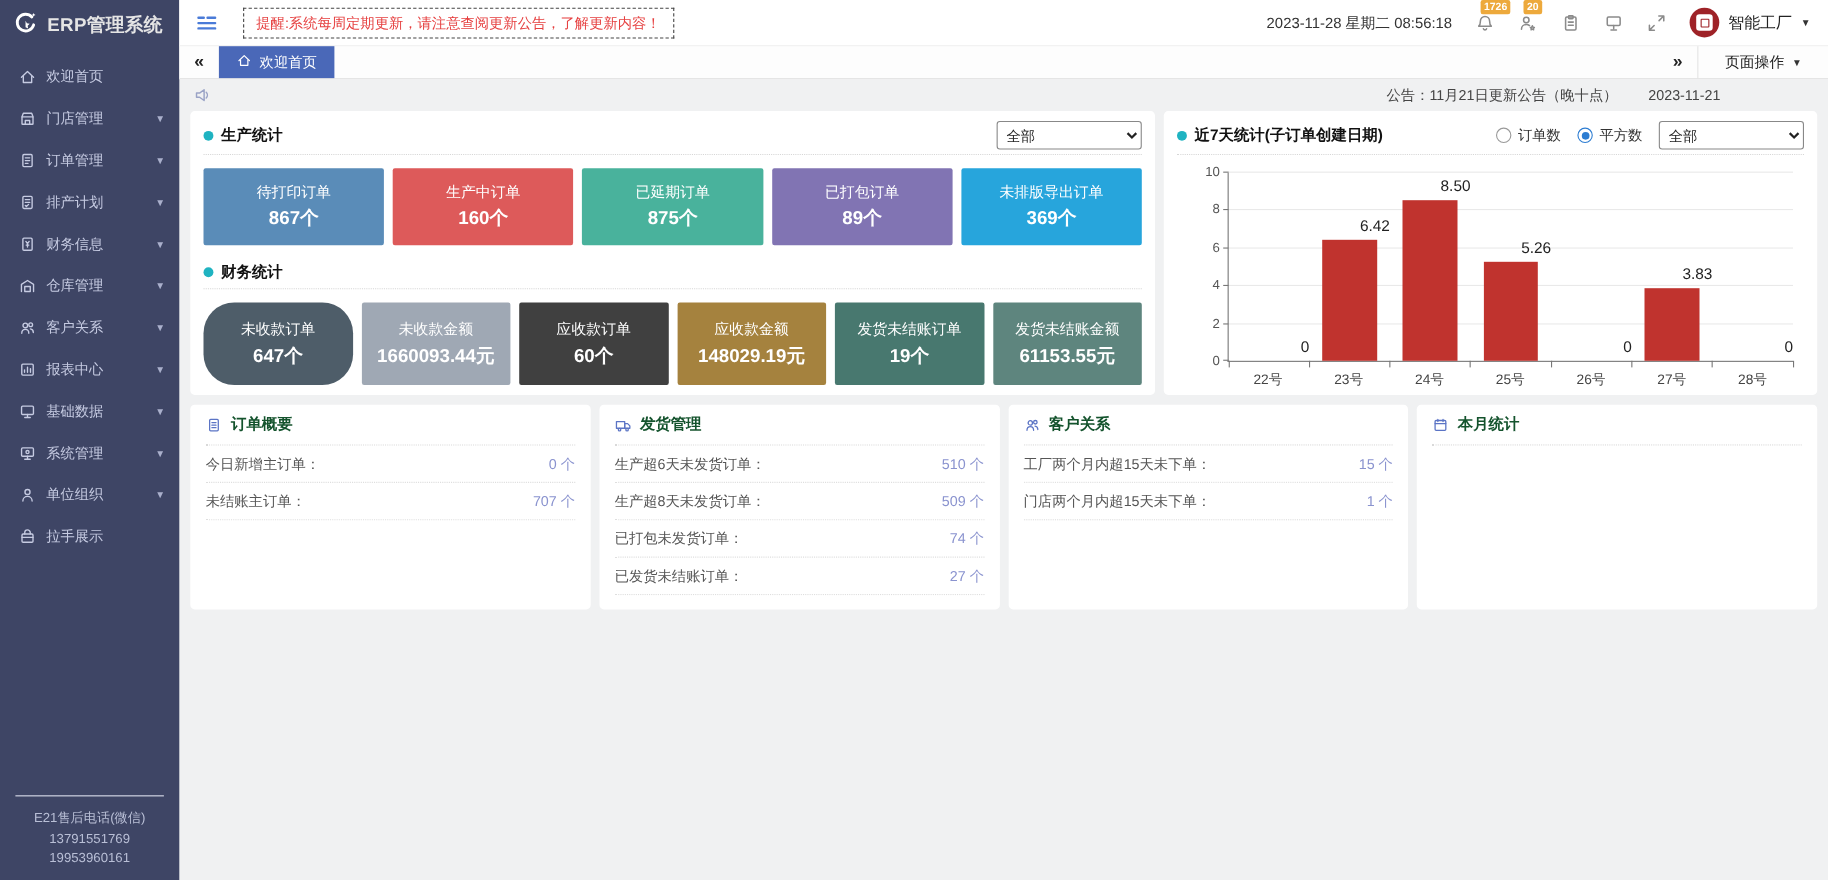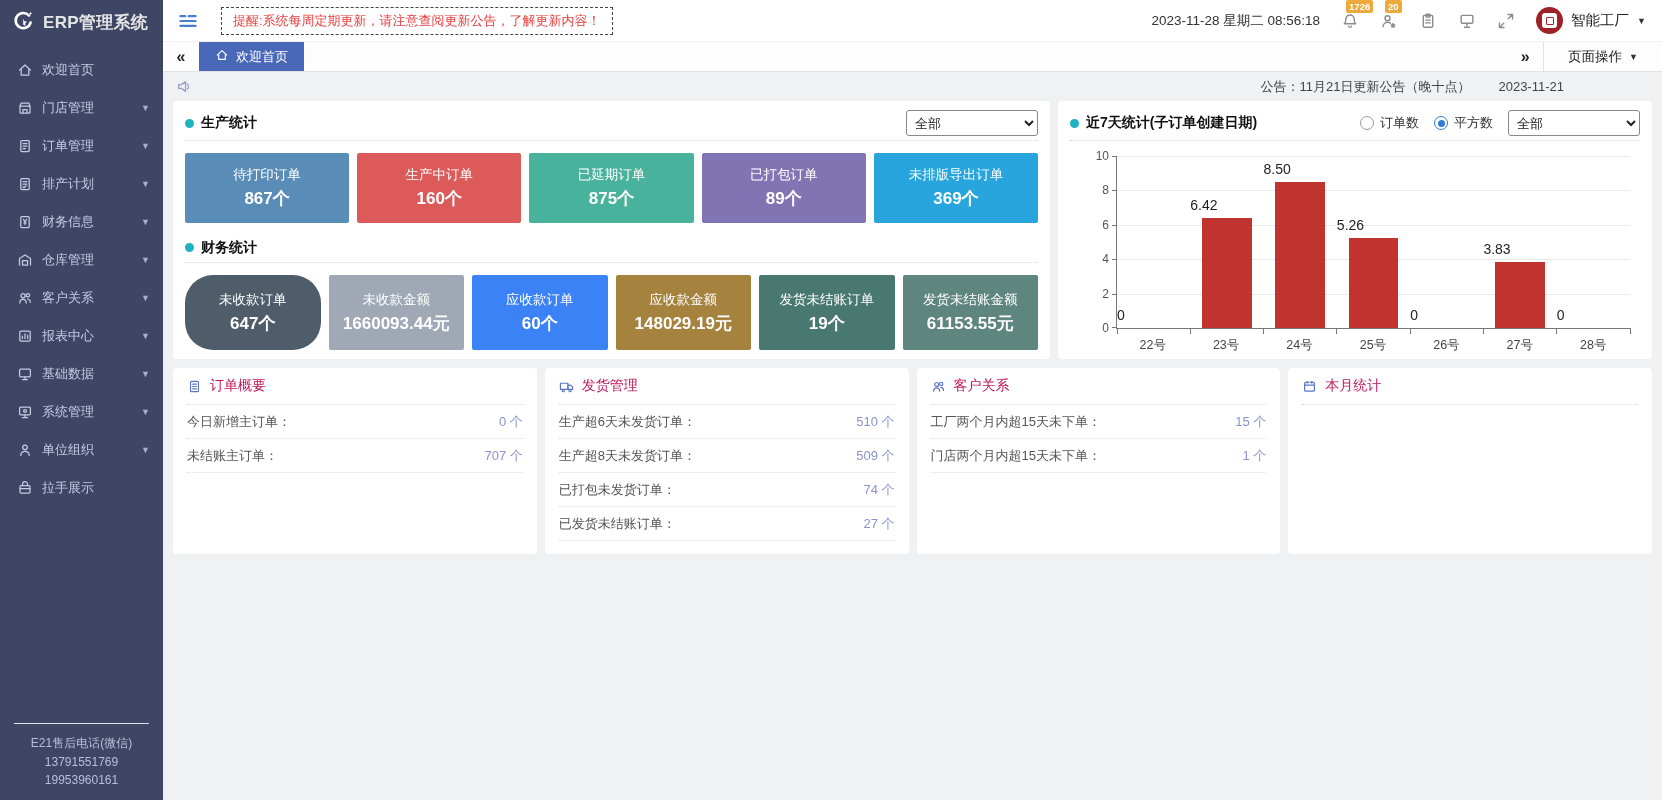--- a/index.html
+++ b/index.html
@@ -84,30 +84,30 @@
 
   .chart-body { margin:16px 10px 0 46px; }
   .plot { position:relative; height:172px; border-left:1px solid #777; border-bottom:1px solid #777; }
   .gridline { position:absolute; left:0; right:0; height:1px; background:#e9e9e9; }
   .ytick-label { position:absolute; right:calc(100% + 8px); width:24px; text-align:right; font-size:12px; color:#555; }
   .ytick-mark { position:absolute; left:-5px; width:5px; height:1px; background:#777; }
   .xtick-mark { position:absolute; bottom:-6px; width:1px; height:6px; background:#777; }
   .bars { position:absolute; inset:0; display:flex; align-items:flex-end; }
   .slot { flex:1; position:relative; height:100%; display:flex; align-items:flex-end; justify-content:center; }
   .bar { width:68%; }
-  .bar-val { position:absolute; left:0; right:0; text-align:left; font-size:14px; color:#222; }
+  .bar-val { position:absolute; left:0; right:0; text-align:right; font-size:14px; color:#222; }
   .xlabels { display:flex; margin-top:8px;align-items:flex-end; }
   .xlabel { flex:1; text-align:center; font-size:12.5px; color:#444; }
 
   .bottom-row { display:flex; gap:8px; margin-top:9px; height:186px; }
   .info-panel { flex:1; background:#fff; border-radius:4px; padding:9px 14px; min-width:0; }
   .info-head { display:flex; align-items:center; gap:8px; padding-bottom:9px; border-bottom:1px dotted #d9d9d9; }
   .info-head-icon { width:15px; height:15px; color:#5b74c5; }
   .info-head-icon svg { width:15px; height:15px; display:block; }
-  .info-title { font-size:14px; font-weight:normal; color:#be185d; }
+  .info-title { font-size:14px; font-weight:bold; color:#14532d; }
   .info-row { display:flex; align-items:center; justify-content:space-between; height:34px; border-bottom:1px dotted #dedede; font-size:13px; }
   .info-label { color:#555; }
   .info-value { color:#8a93cf; cursor:pointer; }
 </style>
 </head>
 <body>
 
 <div class="page">
 
   <aside class="sidebar">
@@ -380,21 +380,21 @@
           <div class="head-sep"></div>
           <div class="cards-row fin">
               <div class="stat-card" style="background: rgb(78, 93, 105); border-radius: 28px;">
                 <span class="card-label">未收款订单</span>
                 <span class="card-value">647个</span>
               </div>
               <div class="stat-card" style="background: rgb(159, 168, 180);">
                 <span class="card-label">未收款金额</span>
                 <span class="card-value">1660093.44元</span>
               </div>
-              <div class="stat-card" style="background: #3b82f6;">
+              <div class="stat-card" style="background: #404040;">
                 <span class="card-label">应收款订单</span>
                 <span class="card-value">60个</span>
               </div>
               <div class="stat-card" style="background: rgb(165, 130, 62);">
                 <span class="card-label">应收款金额</span>
                 <span class="card-value">148029.19元</span>
               </div>
               <div class="stat-card" style="background: rgb(72, 120, 111);">
                 <span class="card-label">发货未结账订单</span>
                 <span class="card-value">19个</span>

